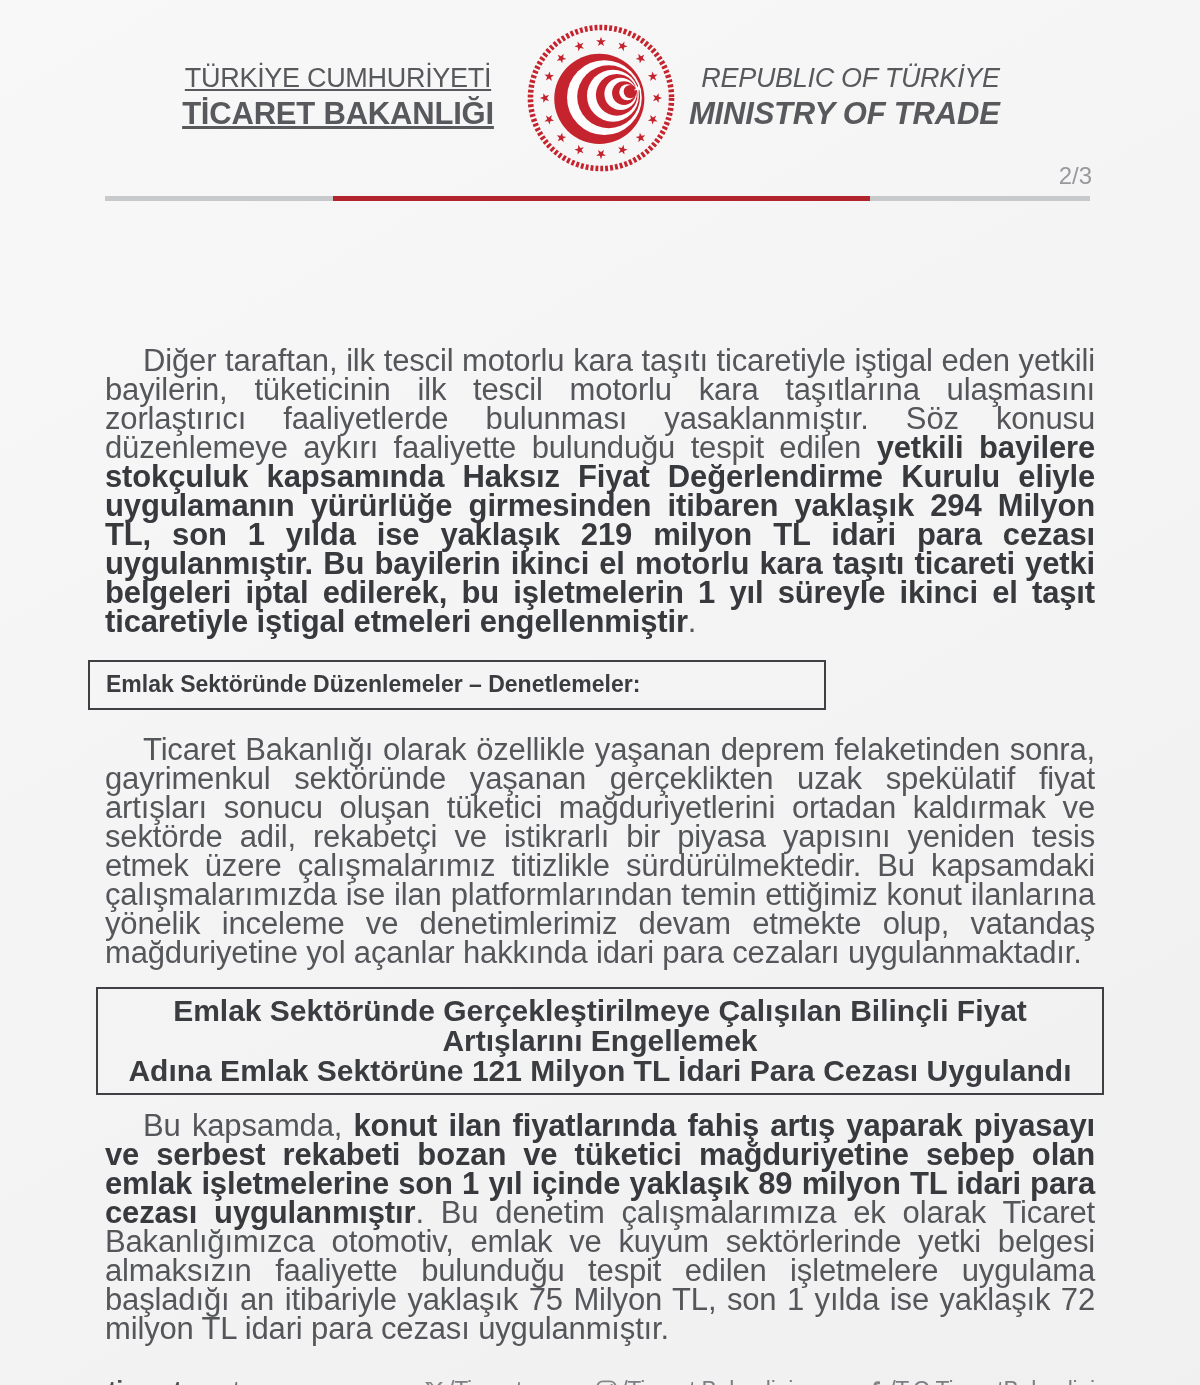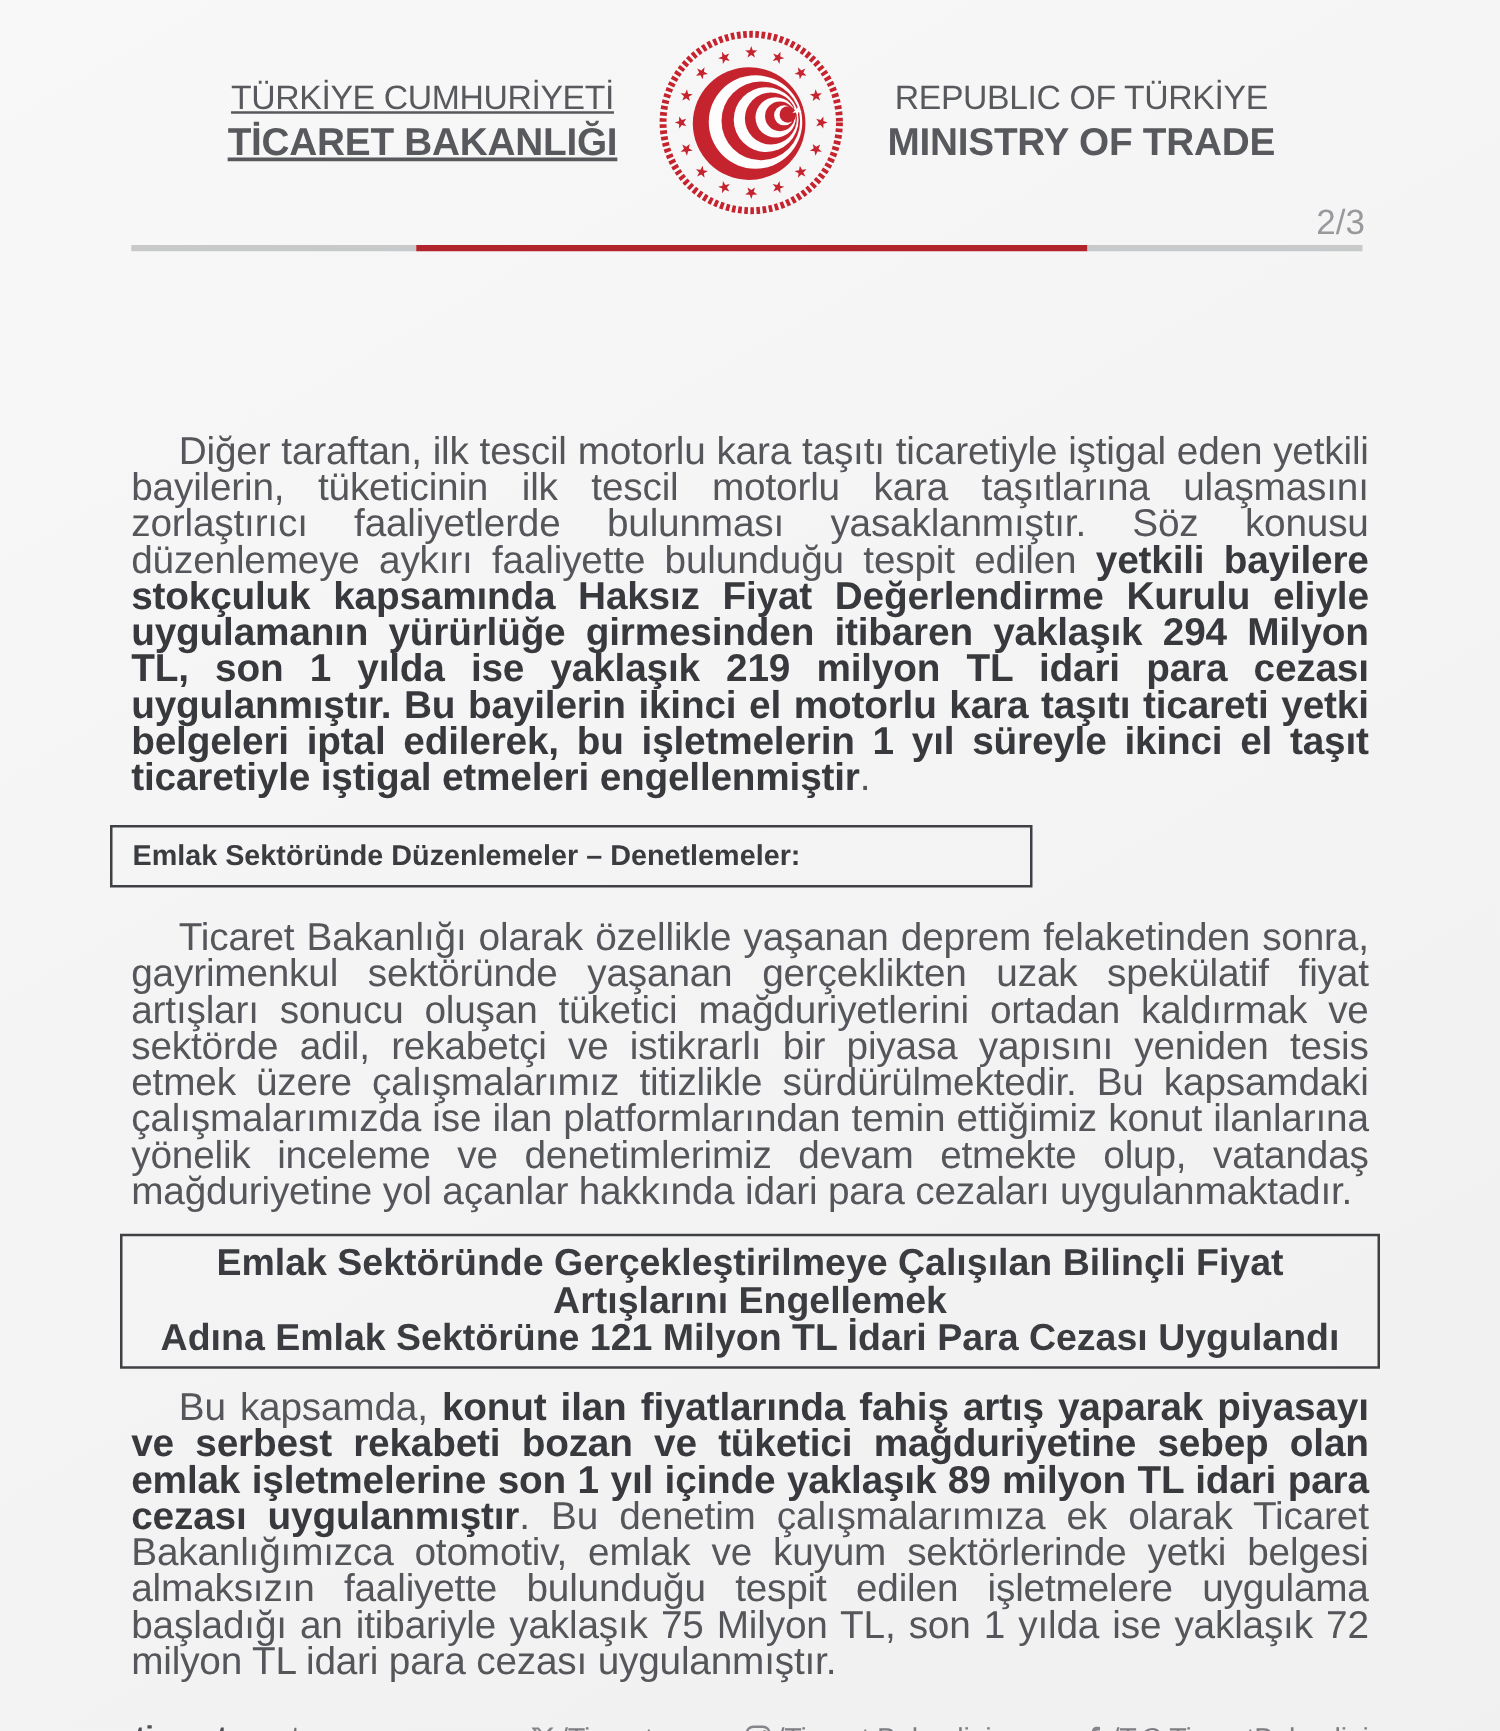--- a/index.html
+++ b/index.html
@@ -4,25 +4,25 @@
 <style>
   html,body{margin:0;padding:0;}
   body{font-family:"Liberation Sans",sans-serif;background:#e9e9ea;}
   .page{
     position:relative;width:1200px;height:1385px;overflow:hidden;
     background:linear-gradient(150deg,#f8f8f8 0%,#f4f4f5 45%,#f0f0f1 100%);
   }
   
   .org{position:absolute;top:62px;color:#58595C;}
   .org-left{left:138px;width:400px;text-align:center;text-decoration:underline;}
-  .org-right{left:710px;text-align:center;}
+  .org-right{left:689px;text-align:right;font-style:italic;}
   .org .l1{font-size:27px;line-height:33px;font-weight:400;letter-spacing:-.3px;}
   .org .l2{font-size:31px;line-height:37px;font-weight:700;letter-spacing:-.2px;}
   .logo{position:absolute;left:516px;top:13px;width:170px;height:170px;}
-  .pagenum{position:absolute;top:162px;right:108px;font-size:28px;color:#98999C;}
+  .pagenum{position:absolute;top:162px;right:108px;font-size:24px;color:#98999C;}
   .rule{position:absolute;top:196px;left:105px;width:985px;height:5px;display:flex;}
   .rule .g1{width:228px;background:#C8C9CA;}
   .rule .rd{width:537px;background:#B2242C;}
   .rule .g2{width:220px;background:#C8C9CA;}
   
   .content{position:absolute;left:105px;top:346px;width:990px;}
   p.body{
     font-size:31px;line-height:29px;color:#55565A;text-align:justify;
     text-indent:38px;margin:0 0 24px;letter-spacing:-.15px;
   }

